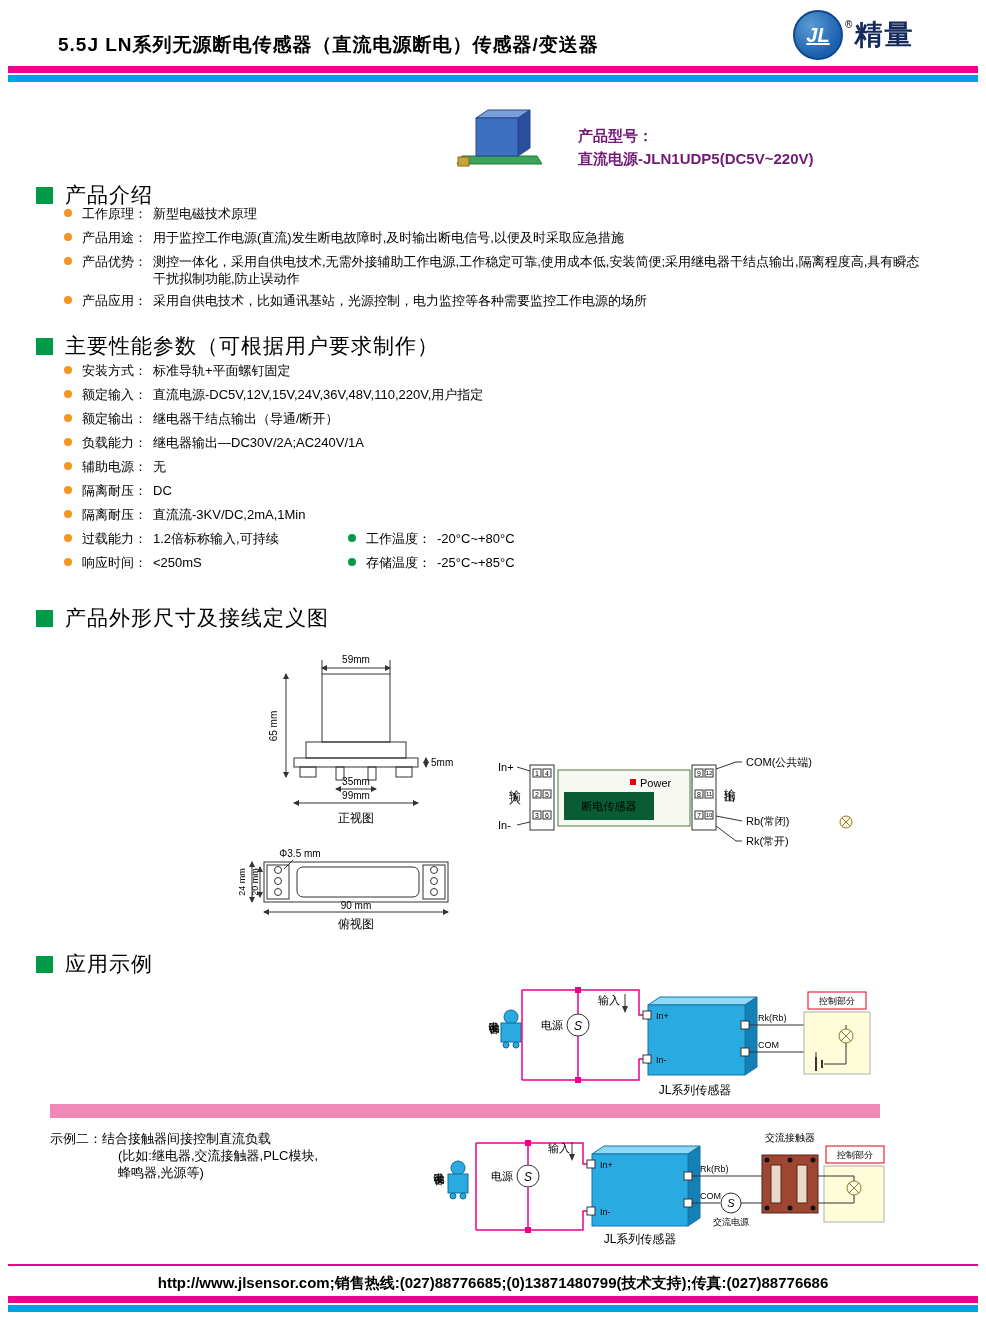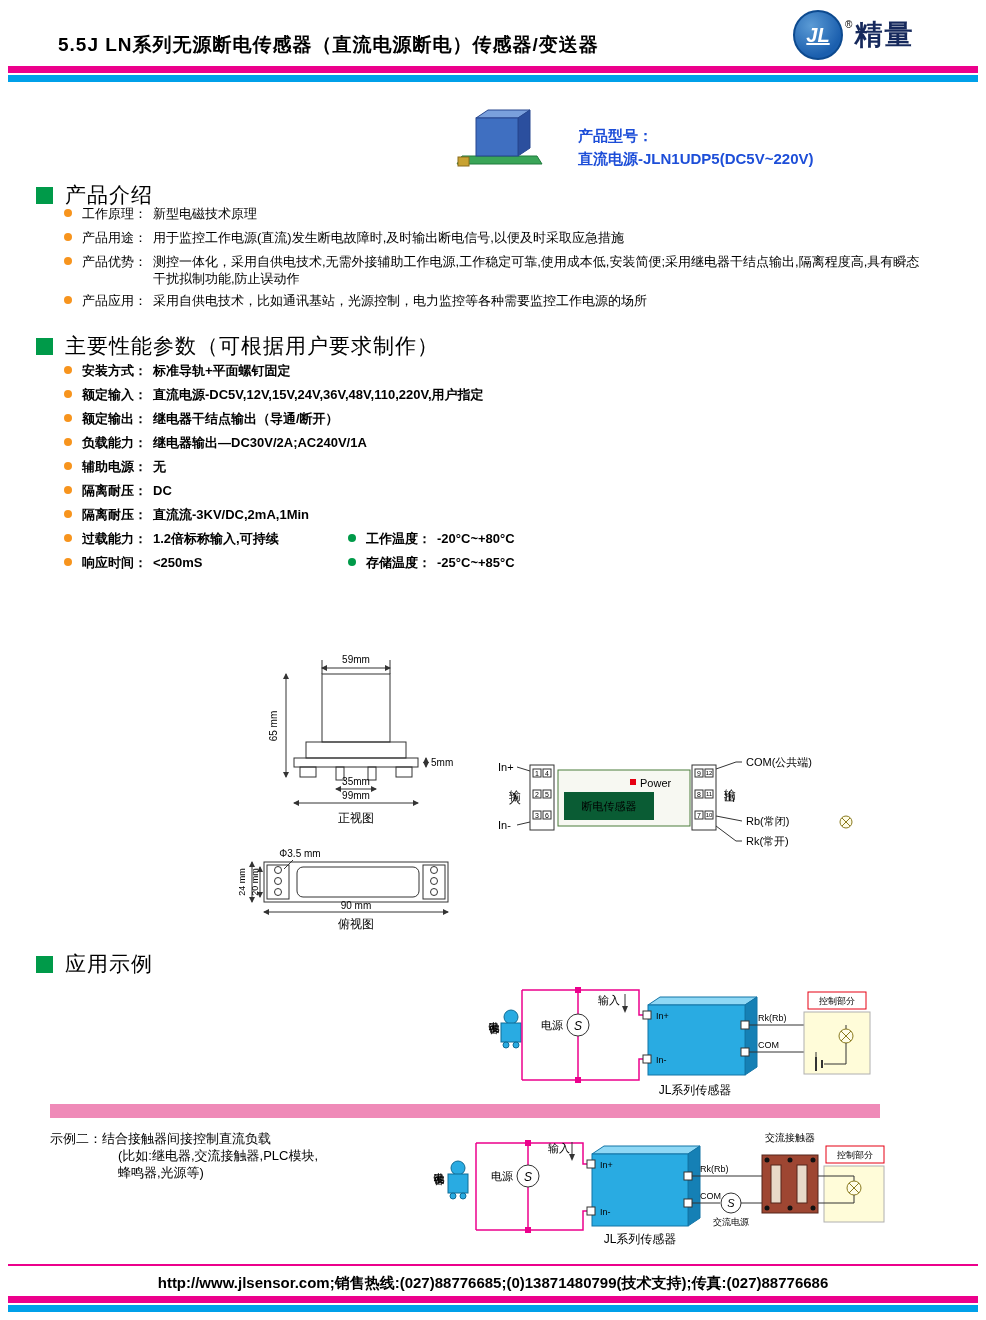--- a/index.html
+++ b/index.html
@@ -10,26 +10,26 @@
   .pink{background:#ec008c;}
   .blue{background:#00a0e9;}
   .title{position:absolute;left:58px;top:32px;font-size:19px;font-weight:bold;letter-spacing:1px;}
   .logo{position:absolute;left:793px;top:10px;display:flex;align-items:center;}
   .logo-circle{width:46px;height:46px;border-radius:50%;
         background:radial-gradient(circle at 35% 30%,#5b9bd5,#1b5fae 70%);
         border:2px solid #0d4a8f;display:flex;align-items:center;justify-content:center;}
   .logo-jl{color:#fff;font-size:20px;font-weight:bold;font-style:italic;text-decoration:underline;}
   .logo-reg{font-size:10px;margin:0 2px 22px 2px;}
   .logo-name{font-size:28px;font-weight:bold;color:#16295c;letter-spacing:2px;}
-  .model{position:absolute;left:578px;top:124px;font-size:15px;font-weight:bold;color:#1d4ed8;line-height:23px;}
+  .model{position:absolute;left:578px;top:124px;font-size:15px;font-weight:bold;color:#701a75;line-height:23px;}
   .sec{position:absolute;display:flex;align-items:center;}
   .sec-sq{width:17px;height:17px;background:#009a49;margin-right:12px;flex:none;}
   .sec-title{font-size:21px;font-weight:normal;letter-spacing:1px;}
   .item{position:absolute;left:64px;display:flex;align-items:flex-start;font-size:13px;line-height:17px;width:862px;}
-  .item.nar{width:auto;font-weight:bold;}
+  .item.nar{width:auto;}
   .bullet{flex:none;width:8px;height:8px;border-radius:50%;background:#f7941d;margin:4px 10px 0 0;}
   .bullet.green{background:#009a49;}
   .ilabel{white-space:nowrap;margin-right:6px;}
   .vtext{position:absolute;writing-mode:vertical-rl;text-orientation:upright;font-size:12px;letter-spacing:2px;}
   .vtext.sm{font-size:11px;letter-spacing:1px;}
   .extitle{position:absolute;left:50px;font-size:13px;line-height:17px;}
   .ex-indent{padding-left:68px;}
   .pinkbar{position:absolute;left:50px;top:1104px;width:830px;height:14px;background:#ef8ab8;}
   .footer-rule{position:absolute;left:8px;right:8px;top:1264px;height:2px;background:#ec008c;}
   .footer-text{position:absolute;left:0;right:0;top:1274px;text-align:center;font-size:15px;font-weight:bold;}
@@ -159,20 +159,24 @@
     <span class="bullet green"></span>
     <span class="ilabel">工作温度：</span>
     <span class="itext">-20°C~+80°C</span>
   </div>
   <div class="item nar" style="left:348px;top:554px">
     <span class="bullet green"></span>
     <span class="ilabel">存储温度：</span>
     <span class="itext">-25°C~+85°C</span>
   </div>
 
+  <div class="sec" style="left:36px;top:604px">
+    <span class="sec-sq"></span>
+    <span class="sec-title">产品外形尺寸及接线定义图</span>
+  </div>
 
   <svg style="top:630px" width="986" height="305" viewBox="0 0 986 305">
     <defs>
       <marker id="ma" markerWidth="10" markerHeight="10" refX="5" refY="3" orient="auto-start-reverse" markerUnits="userSpaceOnUse">
         <path d="M0,0 L6,3 L0,6 Z" fill="#333"></path>
       </marker>
     </defs>
 
     <g>
       <line class="dim" x1="322" y1="38" x2="390" y2="38" marker-start="url(#ma)" marker-end="url(#ma)"></line>

